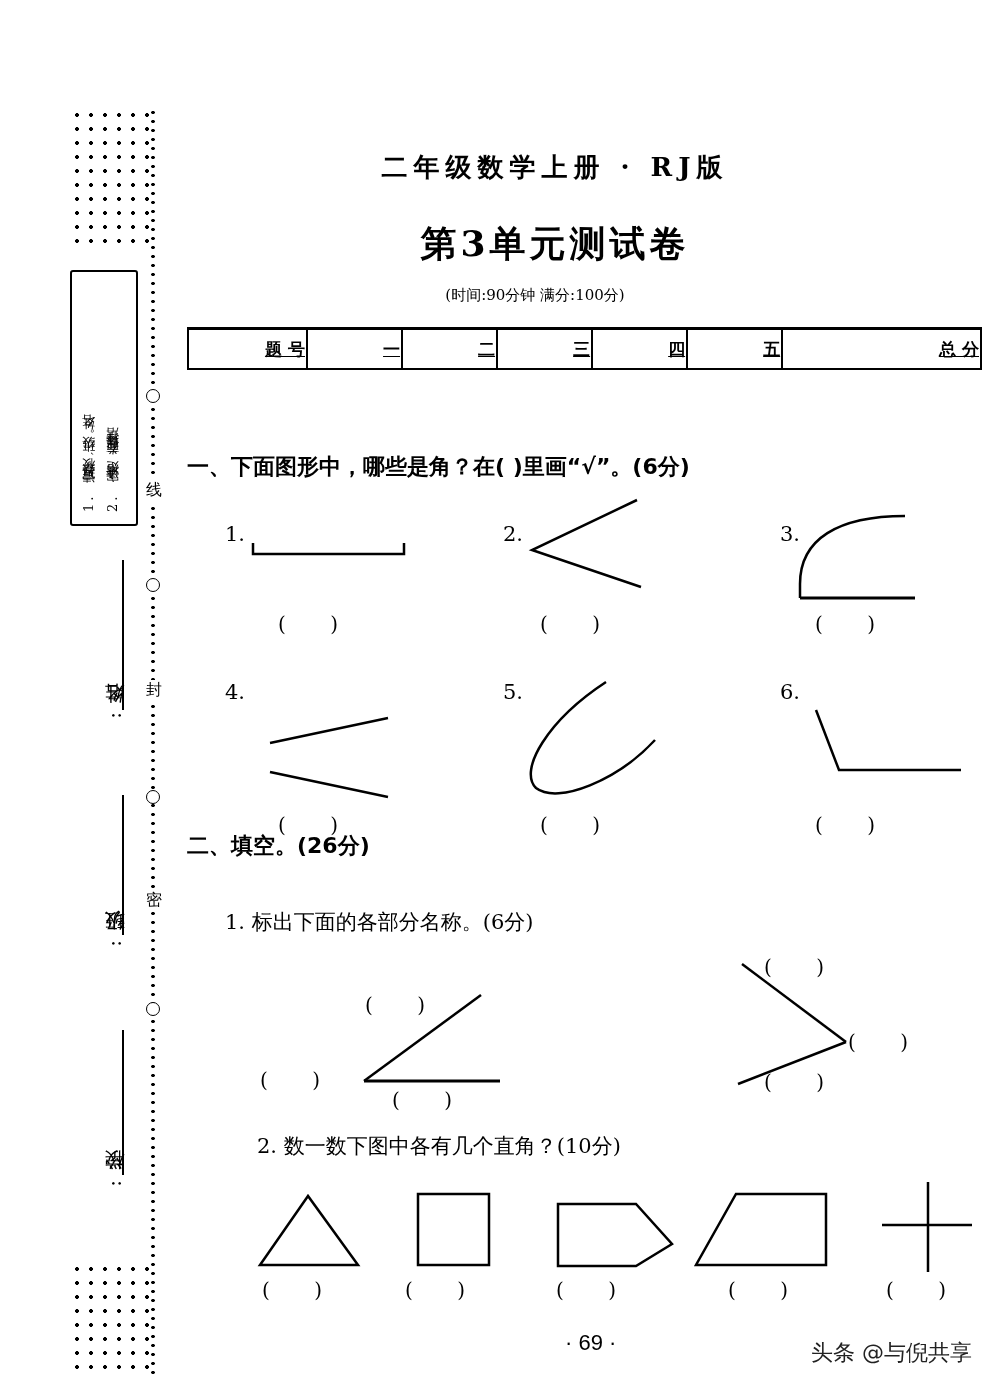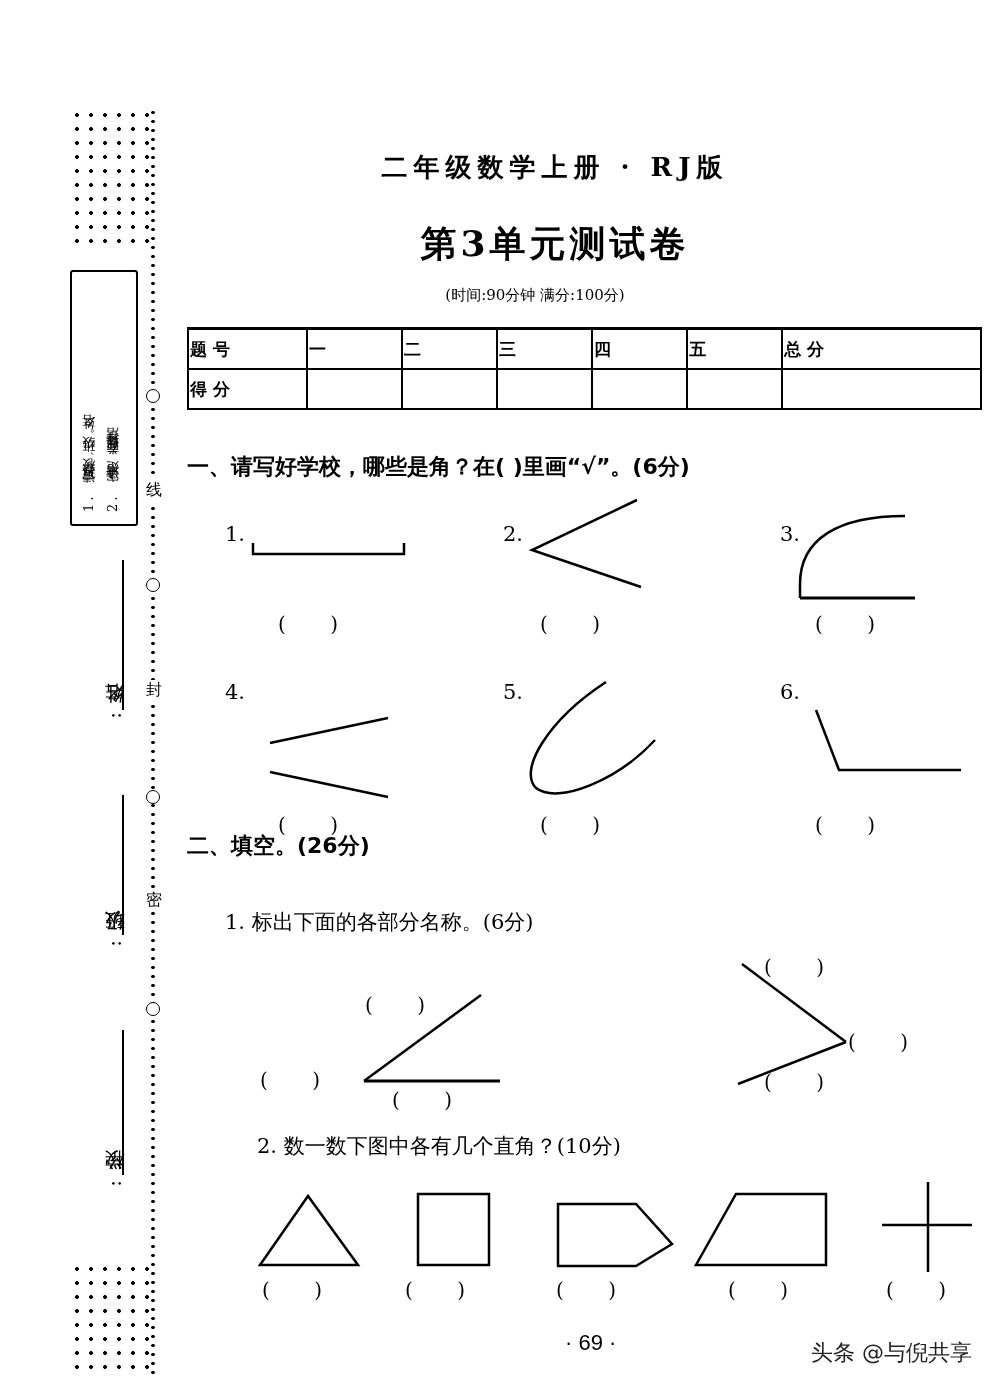--- a/index.html
+++ b/index.html
@@ -16,21 +16,21 @@
   .vert { position:absolute; writing-mode: vertical-rl; transform: rotate(180deg); font-size:20px; }
   .notice-box { position:absolute; left:70px; top:270px; width:64px; height:252px; border:2px solid #000; border-radius:3px; }
   .notice-box .col { position:absolute; top:10px; writing-mode: vertical-rl; transform: rotate(180deg); font-size:13px; letter-spacing:3px; height:230px; }
   .fill-line { position:absolute; left:122px; width:2px; background:#000; }
   .margin-char { position:absolute; left:146px; font-size:16px; background:#fff; width:16px; text-align:center; }
   
   .subtitle { position:absolute; left:0; width:1000px; top:150px; text-align:center; padding-left:110px; box-sizing:border-box; font-size:26px; font-weight:bold; letter-spacing:6px; }
   .title { position:absolute; left:0; width:1000px; top:220px; text-align:center; padding-left:110px; box-sizing:border-box; font-size:36px; font-weight:bold; letter-spacing:4px; }
   .timeinfo { position:absolute; left:0; width:1000px; top:286px; text-align:center; padding-left:70px; box-sizing:border-box; font-size:15px; }
   table.score { position:absolute; left:187px; top:327px; width:795px; border-collapse:collapse; }
-  table.score td { border:2px solid #000; height:36px; text-align:left; font-family:"DejaVu Sans","Liberation Sans",sans-serif; font-size:17px; font-weight:bold; }
+  table.score td { border:2px solid #000; height:36px; text-align:right; font-family:"DejaVu Sans","Liberation Sans",sans-serif; font-size:17px; font-weight:bold;text-decoration:underline; }
   table.score tr:first-child td { border-top-width:3px; }
   .sec-head { position:absolute; left:187px; font-size:22px; font-weight:bold; font-family:"DejaVu Sans","Liberation Sans",sans-serif; }
   .q-head { position:absolute; left:225px; font-size:21px; }
   .num { position:absolute; font-size:21px; }
   .paren { position:absolute; font-size:20px; word-spacing:0; white-space:pre; }
   svg.fig { position:absolute; overflow:visible; }
   .page-num { position:absolute; left:565px; top:1330px; font-family:"Liberation Sans",sans-serif; font-size:22px; }
   .watermark { position:absolute; left:795px; top:1338px; font-family:"DejaVu Sans",sans-serif; font-size:22px; color:#222;margin-left:16px; }
 </style>
 </head>
@@ -68,33 +68,24 @@
   <tbody>
       <tr>
     <td style="width:115px">题  号</td>
     <td>一</td>
     <td>二</td>
     <td>三</td>
     <td>四</td>
     <td>五</td>
     <td>总  分</td>
   </tr>
-  <tr>
-    <td>得  分</td>
-    <td></td>
-    <td></td>
-    <td></td>
-    <td></td>
-    <td></td>
-    <td></td>
-  </tr>
 </tbody>
   </table>
 
-<div class="sec-head" style="top:452px;">一、请写好学校，哪些是角？在(    )里画“√”。(6分)</div>
+<div class="sec-head" style="top:452px;">一、下面图形中，哪些是角？在(    )里画“√”。(6分)</div>
 
 <div class="num" style="left:225px;top:522px;">1.</div>
 <svg class="fig" style="left:250px;top:540px;" width="160" height="20">
     <polyline points="3,3 3,14 154,14 154,3" fill="none" stroke="#000" stroke-width="2.5"></polyline>
   </svg>
 <div class="paren" style="left:278px;top:612px;">(       )</div>
 
 <div class="num" style="left:503px;top:522px;">2.</div>
 <svg class="fig" style="left:530px;top:500px;" width="115" height="90">
     <polyline points="107,0 2,50 111,87" fill="none" stroke="#000" stroke-width="2.5"></polyline>

